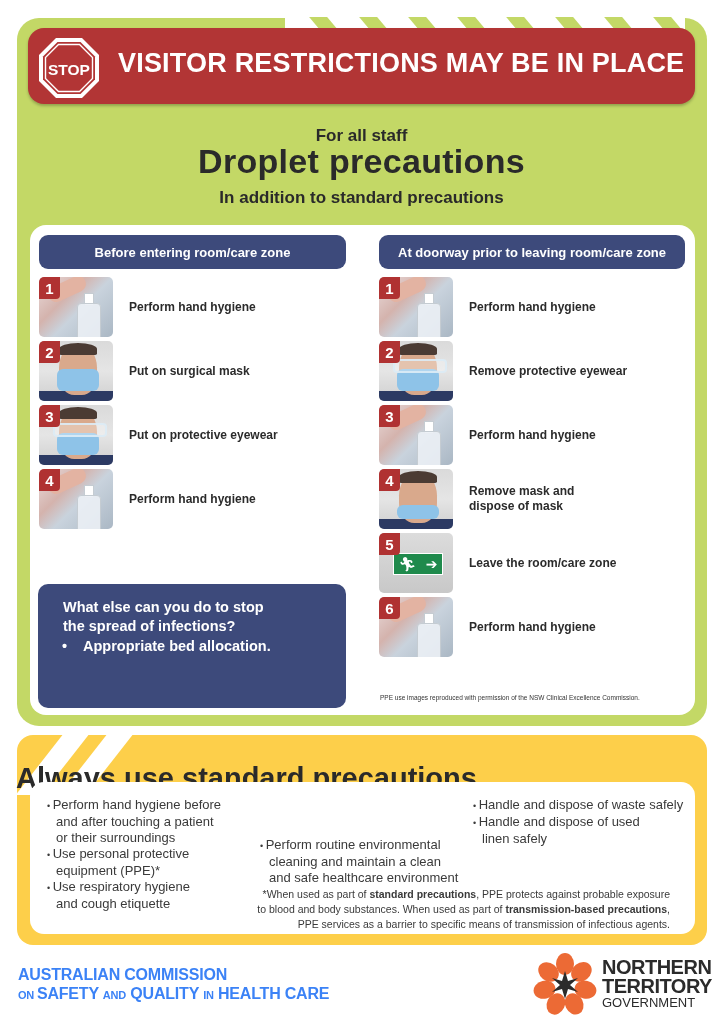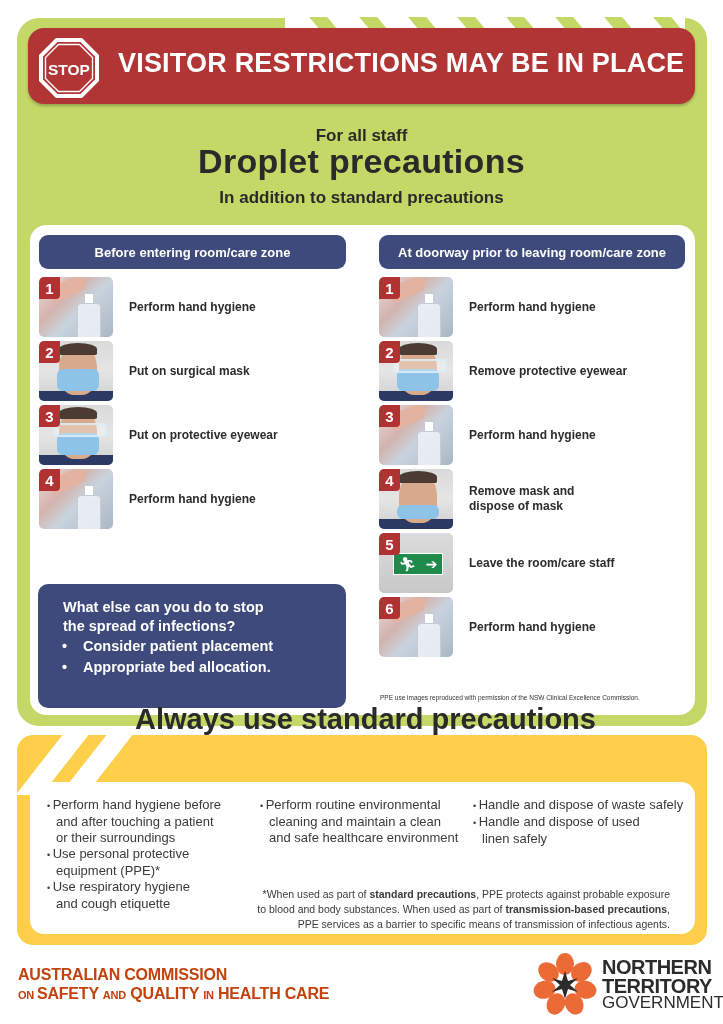--- a/index.html
+++ b/index.html
@@ -34,35 +34,35 @@
   .num-badge{position:absolute;left:0;top:0;width:21px;height:22px;background:#b03232;color:#fff;font-weight:bold;font-size:15px;display:flex;align-items:center;justify-content:center;border-radius:4px 0 4px 0;}
   .step-label{margin-left:16px;font-size:12px;font-weight:bold;color:#2b2b2b;line-height:15px;}
   .info-box{left:38px;top:584px;width:308px;height:124px;background:#3d4a7b;border-radius:10px;color:#fff;}
   .info-q{position:absolute;left:25px;top:14px;font-size:14.5px;font-weight:bold;line-height:19px;}
   .info-list{position:absolute;left:24px;top:52px;margin:0;padding:0;list-style:none;font-size:14.5px;font-weight:bold;line-height:21px;}
   .info-list li::before{content:"•";display:inline-block;width:21px;}
   .credit{left:380px;top:694px;font-size:6.5px;color:#333;white-space:nowrap;}
   
   .yellow-frame{left:17px;top:735px;width:690px;height:210px;background:#fdcf4a;border-radius:16px;overflow:hidden;}
   .y-stripe{position:absolute;top:0;width:26px;height:60px;background:#fff;transform:skewX(-38deg);}
-  .yellow-title{left:0;top:703px;width:723px;text-align:center;font-size:29px;font-weight:bold;color:#2a2a2a;padding-left:8px;box-sizing:border-box;}
+  .yellow-title{left:0;top:762px;width:723px;text-align:left;font-size:29px;font-weight:bold;color:#2a2a2a;padding-left:16px;box-sizing:border-box;}
   .yellow-inner{left:30px;top:782px;width:665px;height:152px;background:#fff;border-radius:14px;}
   .std-col{position:absolute;margin:0;padding:0;list-style:none;font-size:13px;line-height:16px;color:#3a3a3a;}
   .std-col li{padding-left:9px;text-indent:-9px;margin-bottom:0;}
   .std-col li::before{content:"• ";font-size:9px;}
   .footnote{left:200px;top:887px;width:470px;text-align:right;font-size:10.5px;line-height:15px;color:#3a3a3a;}
   .footnote p{margin:0;}
-  .acsqhc{left:18px;top:965px;color:#c2410c;font-weight:bold;line-height:19px;}
+  .acsqhc{left:18px;top:965px;color:#3b82f6;font-weight:bold;line-height:19px;}
   .acsqhc .l1{font-size:16px;letter-spacing:-0.2px;}
   .acsqhc .l2{font-size:16px;letter-spacing:-0.2px;}
   .acsqhc .small{font-size:11px;}
   .ntg-logo{left:532px;top:952px;width:66px;height:66px;}
   .ntg-text{left:602px;top:958px;color:#2b2b2b;line-height:19px;}
   .ntg-text .big{font-size:20px;font-weight:bold;letter-spacing:-0.5px;}
-  .ntg-text .gov{font-size:17px;letter-spacing:0;line-height:14px;}
+  .ntg-text .gov{font-size:13px;letter-spacing:0;line-height:14px;}
 </style>
 </head>
 <body>
 
 <div class="abs green-frame"></div>
 <div class="abs stripes">
   <div class="stripe" style="left:30px"></div>
   <div class="stripe" style="left:80px"></div>
   <div class="stripe" style="left:129px"></div>
   <div class="stripe" style="left:178px"></div>
@@ -128,21 +128,20 @@
   </div>
   <div class="step-label">Perform hand hygiene</div>
 </div>
 
 <div class="abs info-box">
   <div class="info-q">
     <div>What else can you do to stop</div>
     <div>the spread of infections?</div>
   </div>
   <ul class="info-list">
-    <li>Consider patient placement</li>
     <li>Appropriate bed allocation.</li>
   </ul>
 </div>
 
 <div class="abs col-header" style="left:379px;top:235px;width:306px;">At doorway prior to leaving room/care zone</div>
 
 <div class="step" style="left:379px;top:277px;">
   <div class="thumb hand">
     <div class="hand-shape"></div>
       <div class="bottle-pump"></div>
@@ -185,21 +184,21 @@
   </div>
 </div>
 <div class="step" style="left:379px;top:533px;">
   <div class="thumb exit">
     <div class="exit-sign">
         <span>🏃︎</span>
         <span>➔</span>
       </div>
     <div class="num-badge">5</div>
   </div>
-  <div class="step-label">Leave the room/care staff</div>
+  <div class="step-label">Leave the room/care zone</div>
 </div>
 <div class="step" style="left:379px;top:597px;">
   <div class="thumb hand">
     <div class="hand-shape"></div>
       <div class="bottle-pump"></div>
       <div class="bottle"></div>
     <div class="num-badge">6</div>
   </div>
   <div class="step-label">Perform hand hygiene</div>
 </div>
@@ -212,21 +211,21 @@
 </div>
 <div class="abs yellow-title">Always use standard precautions</div>
 <div class="abs yellow-inner"></div>
 
 <ul class="std-col" style="left:47px;top:797px;width:185px;">
   <li style="width:172px;">Perform hand hygiene before and after touching a patient or their surroundings</li>
   <li style="width:150px;">Use personal protective equipment (PPE)*</li>
   <li style="width:135px;">Use respiratory hygiene and cough etiquette</li>
 </ul>
 <ul class="std-col" style="left:260px;top:797px;width:200px;">
-  <li style="width:195px;">Perform routine environmental cleaning and maintain a clean and safe healthcare environment</li>
+  <li style="width:195px;margin-top:40px;">Perform routine environmental cleaning and maintain a clean and safe healthcare environment</li>
 </ul>
 <ul class="std-col" style="left:473px;top:797px;width:215px;">
   <li>Handle and dispose of waste safely</li>
   <li style="width:170px;">Handle and dispose of used linen safely</li>
 </ul>
 
 <div class="abs footnote">
   <p><span>*When used as part of </span><b>standard precautions</b><span>, PPE protects against probable exposure</span></p>
   <p><span>to blood and body substances. When used as part of </span><b>transmission-based precautions</b><span>,</span></p>
   <p>PPE services as a barrier to specific means of transmission of infectious agents.</p>

